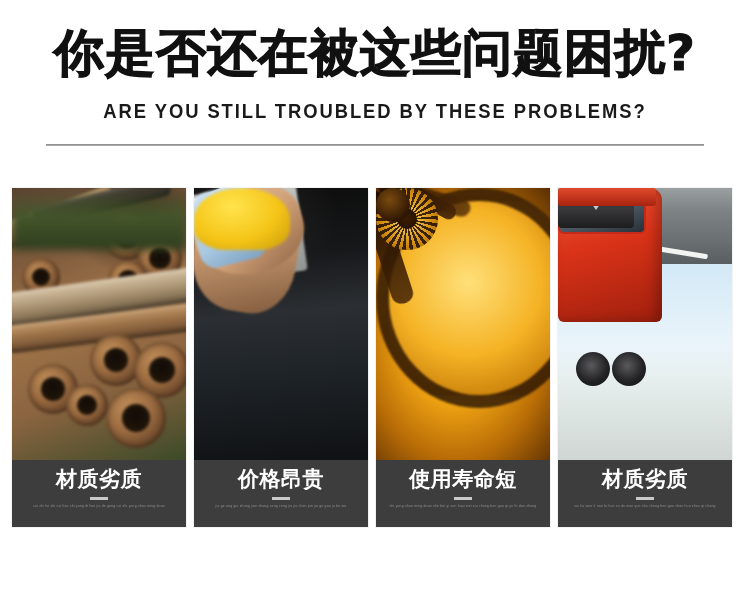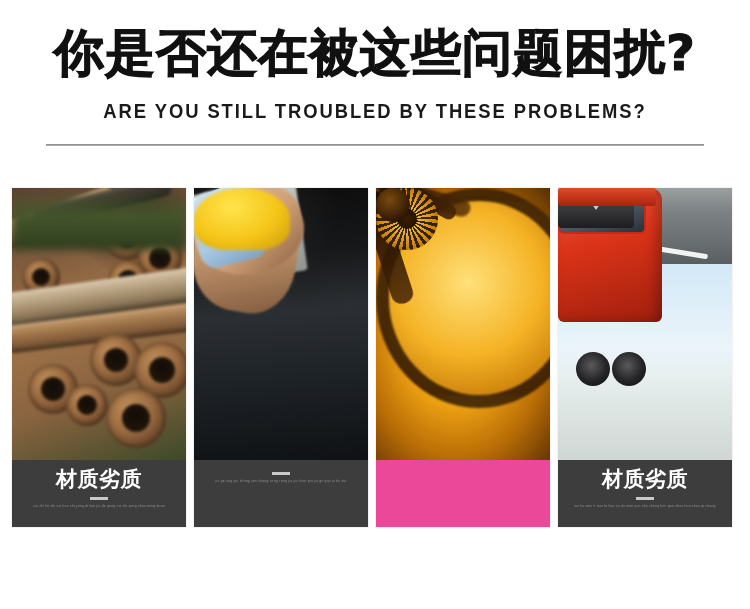--- a/index.html
+++ b/index.html
@@ -43,21 +43,21 @@
 
   
   .cards {
     position: absolute; left: 12px; top: 188px;
     width: 726px; height: 339px;
     display: flex; gap: 8px;
   }
   .card {
     position: relative;
     width: 174px; height: 339px;
-    background: #ec4899;
+    background: #000000;
     overflow: hidden;
     box-shadow: 0 0 0 1px rgba(0,0,0,0.05);
   }
   .photo {
     position: absolute; left: 0; top: 0;
     width: 174px; height: 272px;
     overflow: hidden;
   }
   .photo > .layer { position: absolute; inset: 0; }
 
@@ -371,35 +371,41 @@
               <i></i>
           </div>
         </div>
         <div class="layer c2-hand-bot"></div>
         <div class="layer c2-card"></div>
         <div class="layer c2-hand-top"></div>
         <div class="layer c2-sleeve"></div>
         <div class="layer c2-helmet"></div>
       </div>
       <div class="caption">
+        <div class="caption-title">价格昂贵</div>
         <div class="caption-dash"></div>
         <div class="caption-sub">jia ge ang gui zhong jian shang ceng ceng jia jia chan pin jia ge gao ju bu xia</div>
       </div>
     </div>
 
     <div class="card">
       <div class="photo">
         <div class="layer c3-base"></div>
         <div class="layer c3-dial"></div>
         <div class="layer c3-mark"></div>
         <div class="layer c3-hand-a"></div>
         <div class="layer c3-hand-b"></div>
         <div class="layer c3-hand-c"></div>
         <div class="layer c3-gear"></div>
         <div class="layer c3-hub"></div>
+      </div>
+      <div class="caption">
+        <div class="caption-title">使用寿命短</div>
+        <div class="caption-dash"></div>
+        <div class="caption-sub">shi yong shou ming duan she bei yi sun huai wei xiu cheng ben gao qi ye fu dan zhong</div>
       </div>
     </div>
 
     <div class="card">
       <div class="photo">
         <div class="layer c4-sky"></div>
         <div class="layer c4-cloud"></div>
         <div class="layer c4-cloud2"></div>
         <div class="layer c4-road">
           <div class="c4-lane" style="left:22px; top:44px; width:40px; transform:rotate(9deg);"></div>

